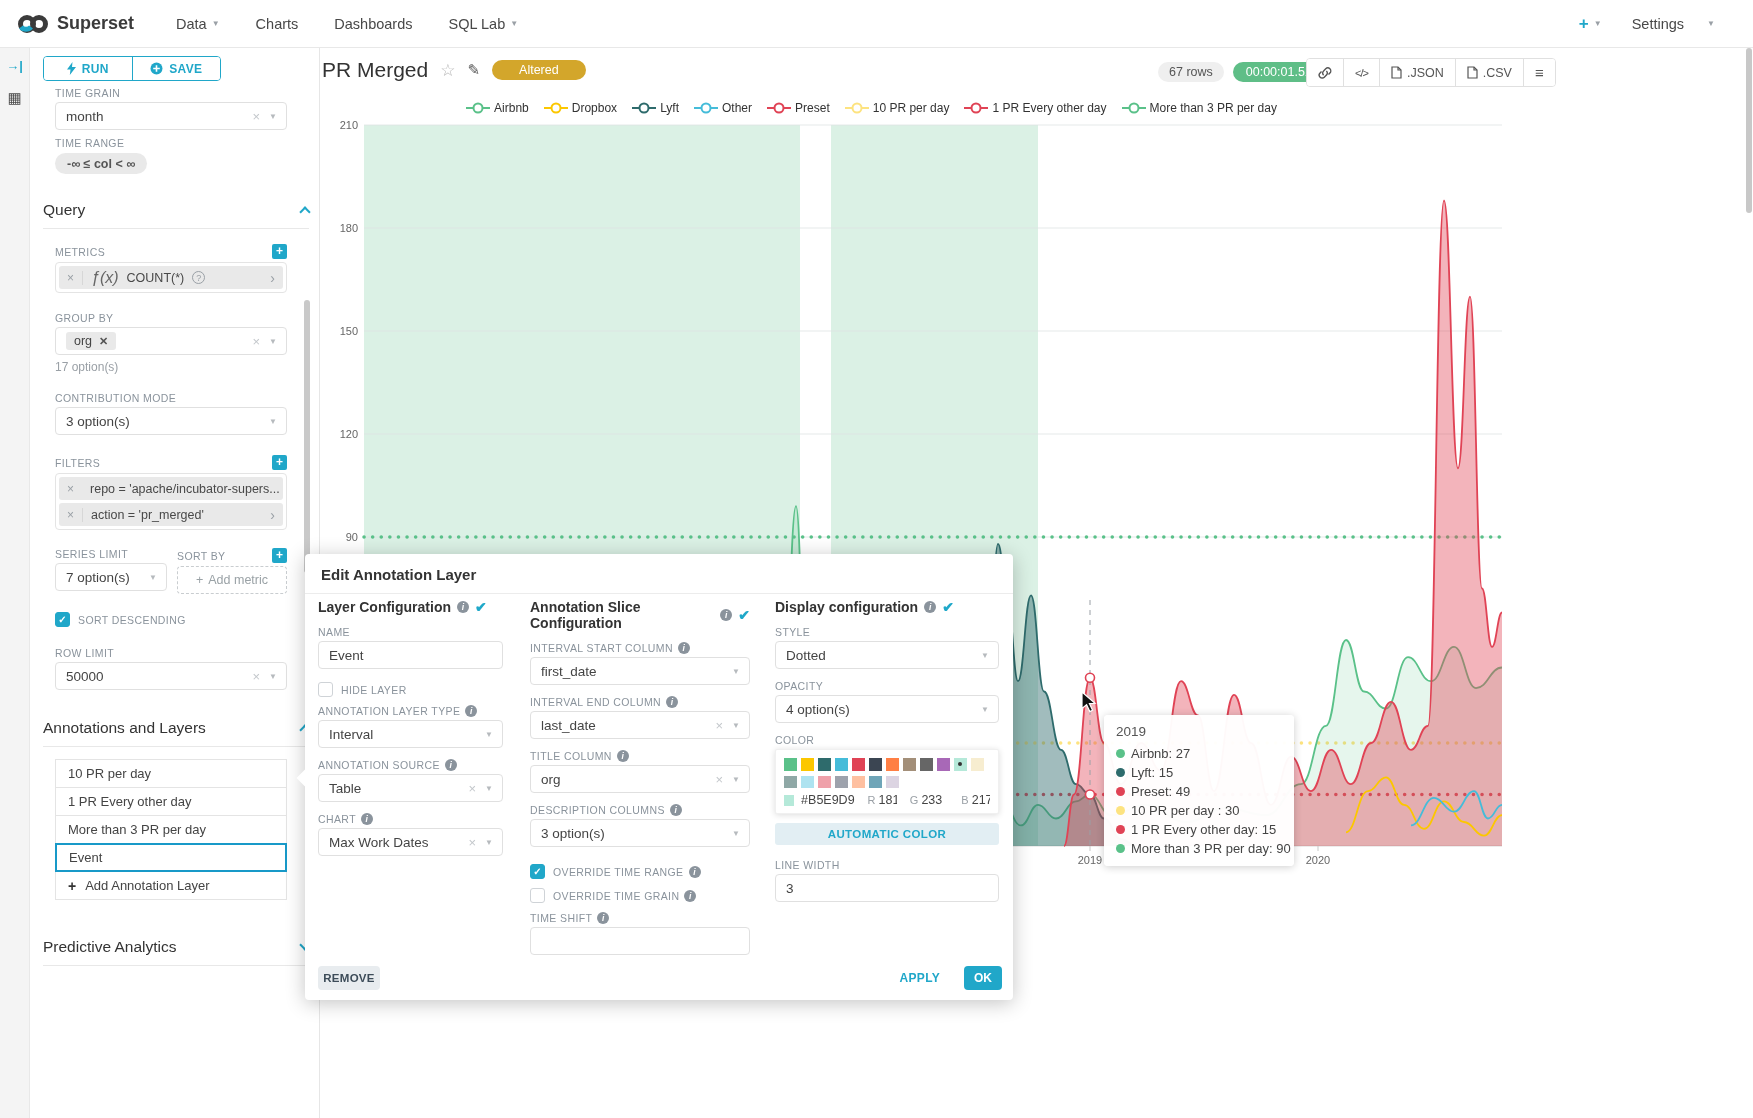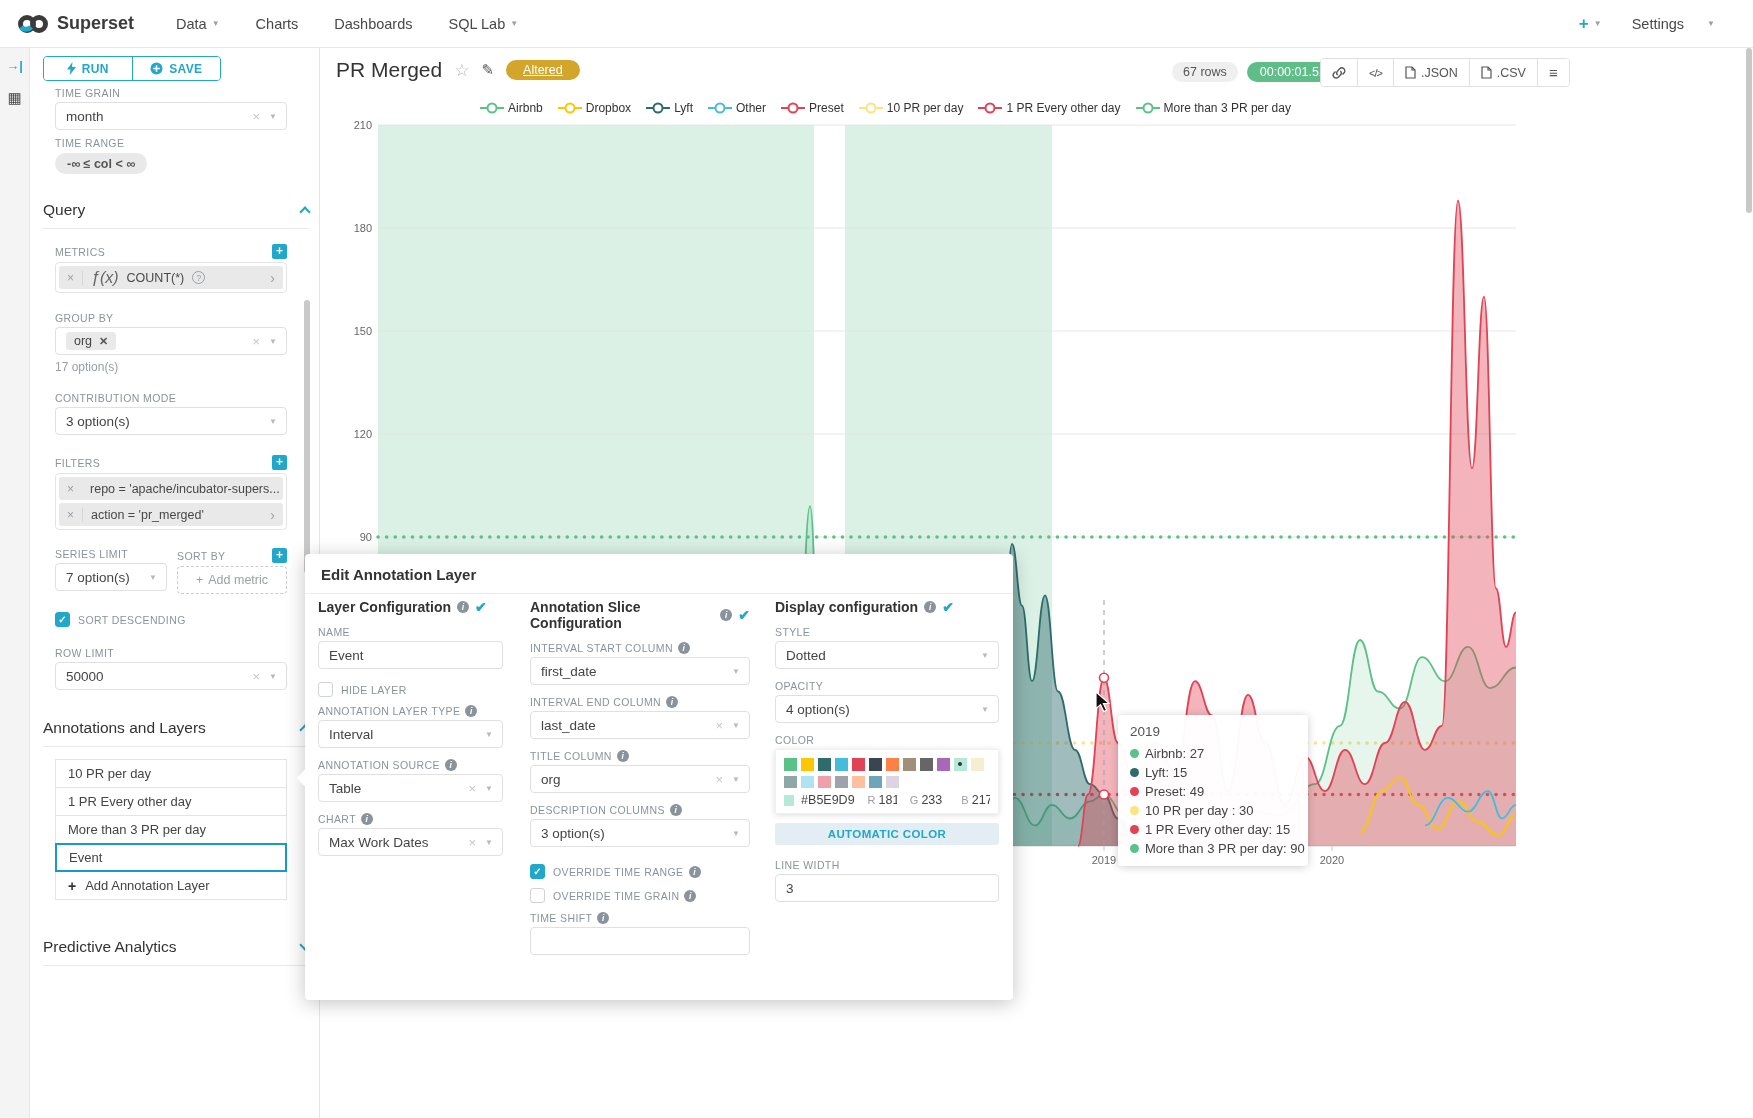--- a/index.html
+++ b/index.html
@@ -53,26 +53,26 @@
   .hint { font-size:12px; color:#9aa0a6; margin-top:5px; }
   .cb { width:15px; height:15px; border-radius:3px; border:1.5px solid #cfd3d7; background:#fff; display:inline-flex; align-items:center; justify-content:center; flex:none; }
   .cb.on { background:#20A7C9; border-color:#20A7C9; color:#fff; font-size:10px; font-weight:bold; }
   .cbrow { display:flex; align-items:center; gap:8px; }
   .dashed { border:1.5px dashed #c9cdd0; border-radius:4px; height:28px; display:flex; align-items:center; justify-content:center; color:#9aa2a6; font-size:12.5px; gap:5px; }
   .alrow { height:29px; border:1px solid #e4e4e4; margin-top:-1px; display:flex; align-items:center; padding:0 12px; font-size:13px; color:#444; background:#fff; }
   .alrow.selected { border:2px solid #1899C8; position:relative; z-index:2; }
   .sb-scroll { position:absolute; right:9px; top:252px; width:6px; height:273px; background:#c9c9c9; border-radius:3px; }
 
   
-  .main { position:absolute; top:48px; left:320px; width:1433px; height:1070px; background:#fff; }
+  .main { position:absolute; top:48px; left:306px; width:1433px; height:1070px; background:#fff; }
   .chart-title-row { position:absolute; left:16px; top:10px; display:flex; align-items:center; gap:12px; }
   .chart-title { font-size:21px; color:#333; font-weight:500; }
   .star { color:#b7b7b7; font-size:17px; }
   .edit-ic { color:#555; font-size:15px; }
-  .badge { background:#D3A62B; color:#fff; font-size:12.5px; border-radius:11px; padding:3px 17px;text-decoration:underline; }
+  .badge { background:#D3A62B; color:#fff; font-size:12.5px; border-radius:11px; padding:3px 27px; }
   .hdr-right { position:absolute; top:14px; left:852px; display:flex; align-items:center; gap:9px; }
   .rows-pill { background:#efefef; color:#555; font-size:12.5px; border-radius:11px; padding:3px 11px; }
   .timer-pill { background:#5FBE87; color:#fff; font-size:12.5px; border-radius:11px; padding:3px 13px; }
   .btn-group { position:absolute; top:10px; left:1000px; display:flex; border:1px solid #e0e0e0; border-radius:4px; overflow:hidden; height:29px; }
   .btn-group > div { display:flex; align-items:center; justify-content:center; padding:0 11px; border-right:1px solid #e0e0e0; color:#555; font-size:12.5px; gap:5px; background:#fff; }
   .btn-group > div:last-child { border-right:none; }
   .code-ic { font-size:11px; color:#555; letter-spacing:-1px; }
   .menu-ic { font-size:15px; font-weight:bold; color:#555; }
   .legend { position:absolute; top:53px; left:0; width:1130px; display:flex; justify-content:center; gap:14px; font-size:12px; color:#333; z-index:2; }
   .litem { display:flex; align-items:center; gap:3px; }
@@ -680,13 +680,18 @@
           </span>
       </div>
     </div>
     <div class="autocolor">AUTOMATIC COLOR</div>
     <div class="lbl" style="margin-top:14px">LINE WIDTH</div>
     <div class="inp fld-in">
         <span>3</span>
       </div>
   </div>
 
+  <div class="mfooter">
+    <div class="btn-remove">REMOVE</div>
+    <div class="btn-apply">APPLY</div>
+    <div class="btn-ok">OK</div>
+  </div>
 </div>
 
 </body></html>

